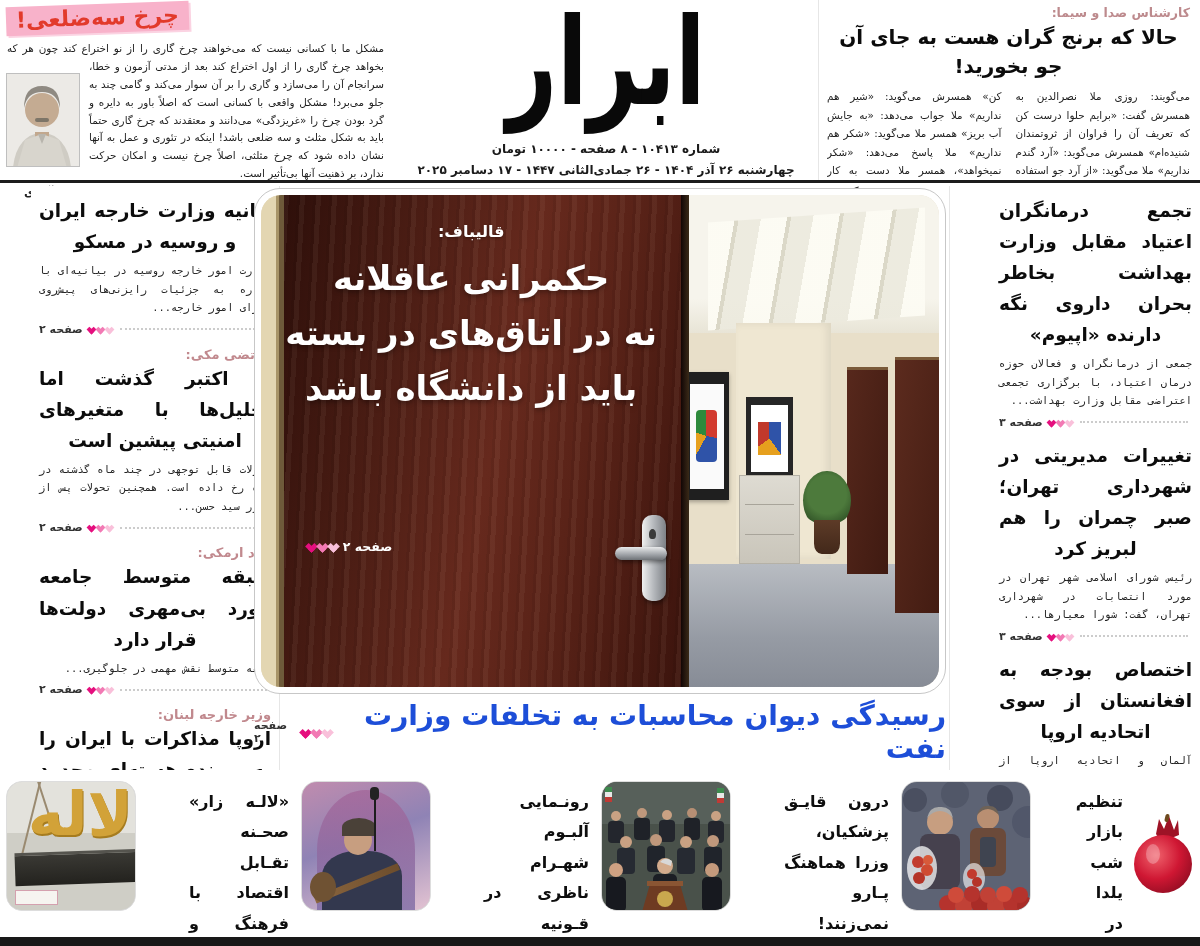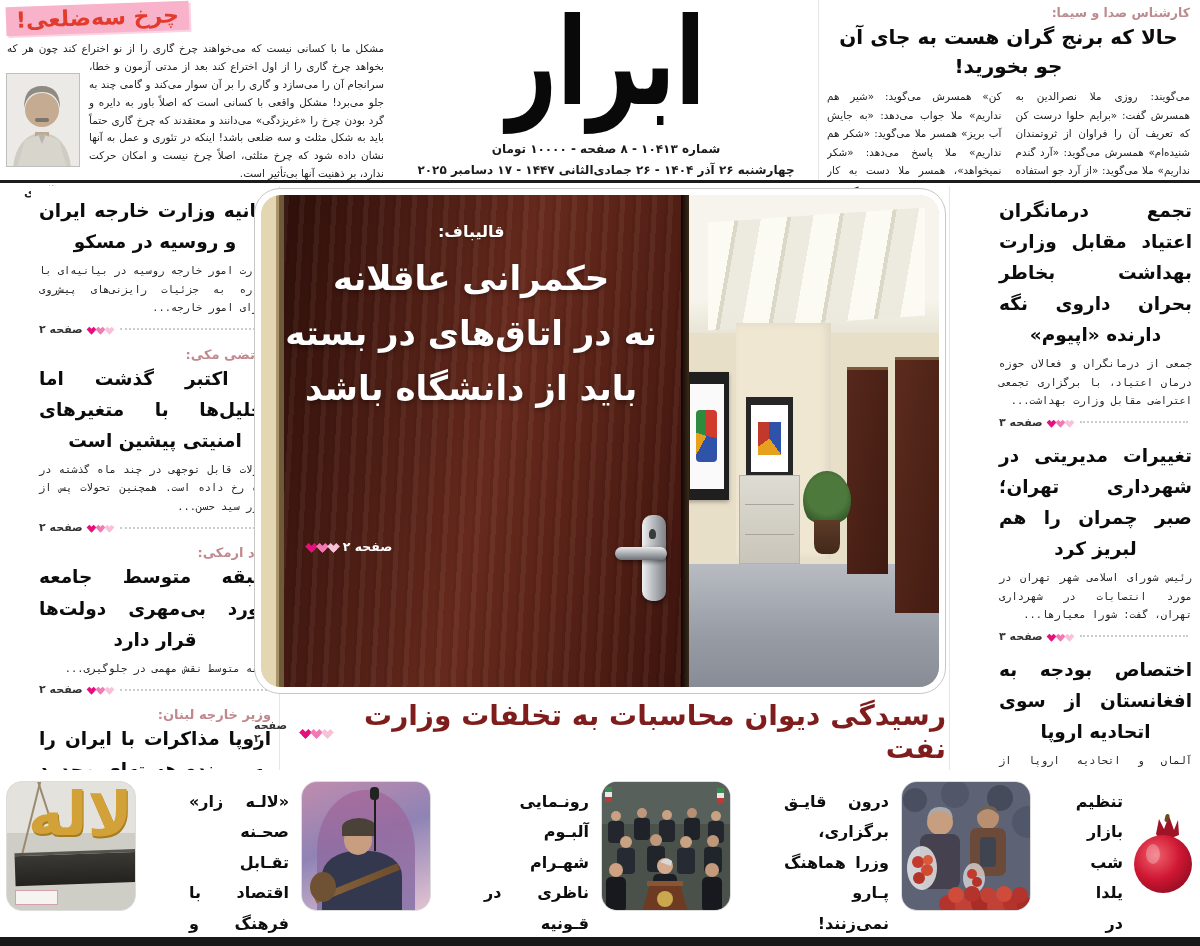--- a/index.html
+++ b/index.html
@@ -85,21 +85,21 @@
 
   .ph-text { position:absolute; left:1%; top:5.5%; width:60%; text-align:center; color:#fff; z-index:5; }
   .ph-kicker { font-size:16px; font-weight:bold; margin-bottom:10px; text-shadow:0 1px 3px rgba(0,0,0,.35); }
   .ph-line { font-size:34px; font-weight:bold; line-height:1.62; text-shadow:0 2px 5px rgba(0,0,0,.35); }
   .ph-marker { position:absolute; left:6%; top:70%; display:flex; direction:ltr; align-items:center; z-index:5; }
   .ph-marker .pg { color:#ffffff; font-size:12.5px; }
 
   
   .strip { position:absolute; top:699px; left:254px; width:692px; height:66px; display:flex; align-items:center; justify-content:center; direction:ltr; }
   .strip-pg { font-size:11px; font-weight:bold; color:#333; margin-right:2px; }
-  .strip-h { font-size:28px; font-weight:bold; color:#7f1d1d; margin-left:8px; direction:rtl; cursor:pointer; }
+  .strip-h { font-size:28px; font-weight:bold; color:#1d4ed8; margin-left:8px; direction:rtl; cursor:pointer; }
 
   
   .teasers { position:absolute; top:771px; left:0; height:166px; width:1200px; display:flex; direction:ltr; }
   .tz { display:flex; direction:rtl; padding:10px 6px 6px; gap:9px; }
   .tz1 { width:295px; } .tz2 { width:300px; } .tz3 { width:300px; } .tz4 { width:305px; }
   .tz-ph { flex:none; width:130px; height:130px; border-radius:16px; overflow:hidden; position:relative; border:1px solid #ddd; background:#ccc; cursor:pointer; }
   .tz-txt { flex:1; min-width:0;margin-left:44px; }
   .tz-h { font-size:16px; font-weight:bold; line-height:1.9; text-align:justify; color:#0e0e0e; margin-top:6px; cursor:pointer; }
   .tz .marker { margin-top:7px; }
 
@@ -375,21 +375,21 @@
         <div class="nz-hair"></div>
         <div class="nz-tar"></div>
         <div class="nz-bowl"></div>
         <div class="nz-mic"></div>
         <div class="nz-michead"></div>
       </div>
     </div>
 
     <div class="tz tz3">
       <div class="tz-txt">
-        <div class="tz-h">درون قایـق برگزاری، وزرا هماهنگ پـارو نمی‌زنند!</div>
+        <div class="tz-h">درون قایـق پزشکیان، وزرا هماهنگ پـارو نمی‌زنند!</div>
         <div class="marker">
           <span class="chevs">
               <i class="chv c1"></i>
               <i class="chv c2"></i>
               <i class="chv c3"></i>
             </span>
           <span class="pg">صفحه ۲</span>
         </div>
       </div>
       <div class="tz-ph">

